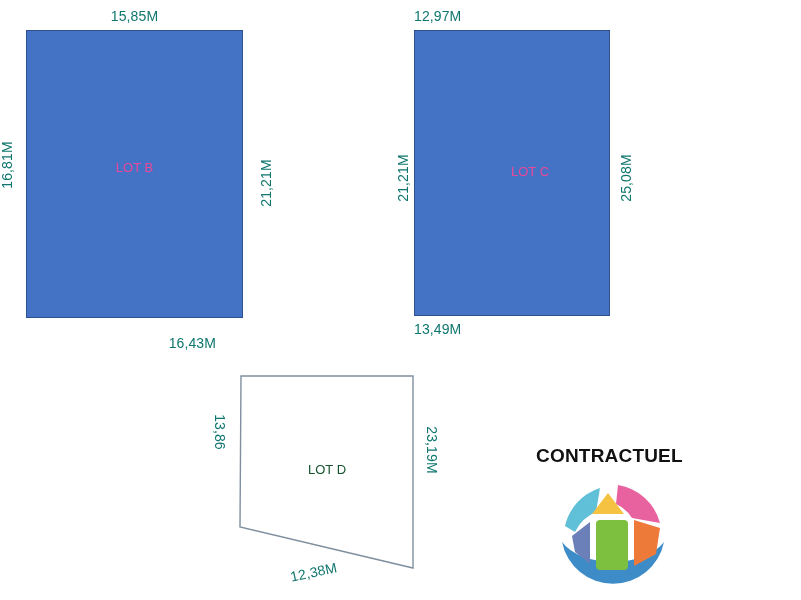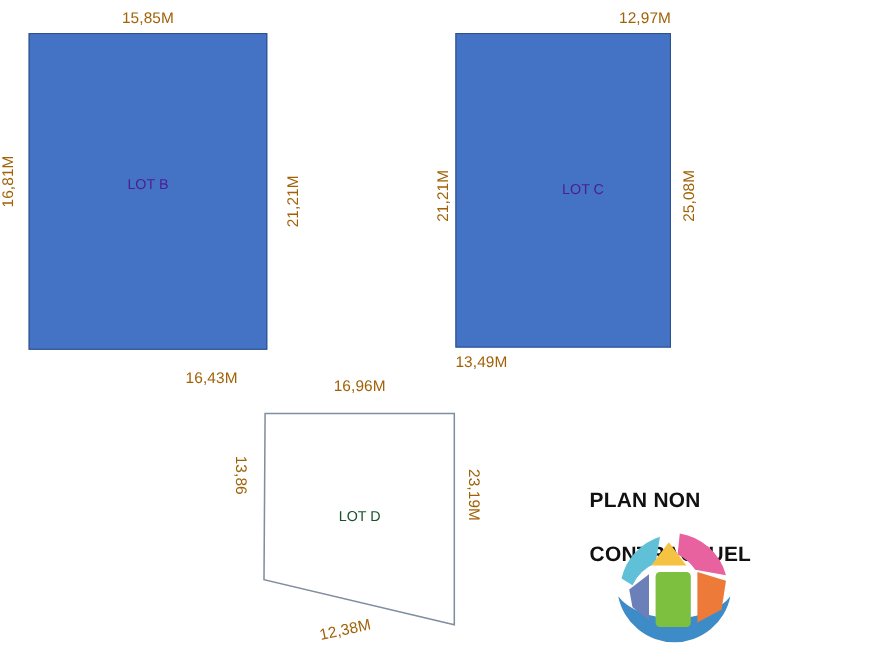--- a/index.html
+++ b/index.html
@@ -17,31 +17,31 @@
     background: #ffffff;
     overflow: hidden;
   }
   .lot-rect {
     position: absolute;
     box-sizing: border-box;
   }
   .lot-label-inside {
     position: absolute;
     font-size: 13px;
-    color: #4c1d95;
+    color: #ec4899;
     white-space: nowrap;
     text-align: center;
   }
   .lot-label-inside.dark {
     color: #14532d;
   }
   .dim {
     position: absolute;
     font-size: 14px;
-    color: #a16207;
+    color: #0f766e;
     white-space: nowrap;
     letter-spacing: 0.1px;
   }
   .rot-up {
     transform: rotate(-90deg);
     transform-origin: 50% 50%;
   }
   .rot-down {
     transform: rotate(90deg);
     transform-origin: 50% 50%;
@@ -89,58 +89,56 @@
   <div class="dim centerbox" style="left:-28px; top:150px; width:70px; height:30px;">
     <span class="rot-up">16,81M</span>
   </div>
 
   <div class="dim centerbox" style="left:231px; top:168px; width:70px; height:30px;">
     <span class="rot-up">21,21M</span>
   </div>
 
   <div class="dim" style="left:26px; top:335px; width:190px; text-align:right;">16,43M</div>
 
-  <div class="dim" style="left:414px; top:8px; width:196px; text-align:right;">12,97M</div>
+  <div class="dim" style="left:414px; top:8px; width:196px; text-align:left;">12,97M</div>
 
   <div class="lot-rect" style="left:414px; top:30px; width:196px; height:286px; background:#4472C4; border:1px solid #2F528F;"></div>
 
   <div class="lot-label-inside" style="left:414px; top:164px; width:232px;text-align:center;">LOT C</div>
 
   <div class="dim centerbox" style="left:368px; top:163px; width:70px; height:30px;">
     <span class="rot-up">21,21M</span>
   </div>
 
   <div class="dim centerbox" style="left:591px; top:163px; width:70px; height:30px;">
     <span class="rot-up">25,08M</span>
   </div>
 
   <div class="dim" style="left:414px; top:321px; width:196px; text-align:left;">13,49M</div>
 
-  <div class="dim" style="left:241px; top:342px; width:172px; text-align:center;">16,96M</div>
 
   <svg id="lotd-svg" width="220" height="230" viewBox="0 0 220 230">
     <polygon points="16,16 188,16 188,208 15,167" fill="#ffffff" stroke="#7f8f9f" stroke-width="1.4"></polygon>
   </svg>
 
   <div class="lot-label-inside dark" style="left:241px; top:462px; width:172px;">LOT D</div>
 
   <div class="dim centerbox" style="left:188px; top:417px; width:64px; height:30px;">
     <span class="rot-down">13,86</span>
   </div>
 
   <div class="dim centerbox" style="left:400px; top:435px; width:64px; height:30px;">
     <span class="rot-down">23,19M</span>
   </div>
 
   <div class="dim centerbox" style="left:262px; top:558px; width:104px; height:28px;">
     <span class="rot-slight">12,38M</span>
   </div>
 
   <div class="brand" style="left:536px; top:420px;">
-    <div>PLAN NON</div>
     <div>CONTRACTUEL</div>
   </div>
 
   <svg id="logo" width="114" height="114" viewBox="0 0 114 114">
 
     <path d="M6,64 A52,52 0 0 0 108,64 A56,34 0 0 1 6,64 Z" fill="#3E8CC7"></path>
 
     <path d="M9,48 A52,52 0 0 1 44,10 L40,34 A40,40 0 0 0 19,54 Z" fill="#5FC0D8"></path>
 
     <path d="M62,7 A52,52 0 0 1 104,45 L76,40 A38,38 0 0 0 60,26 Z" fill="#E8629F"></path>

